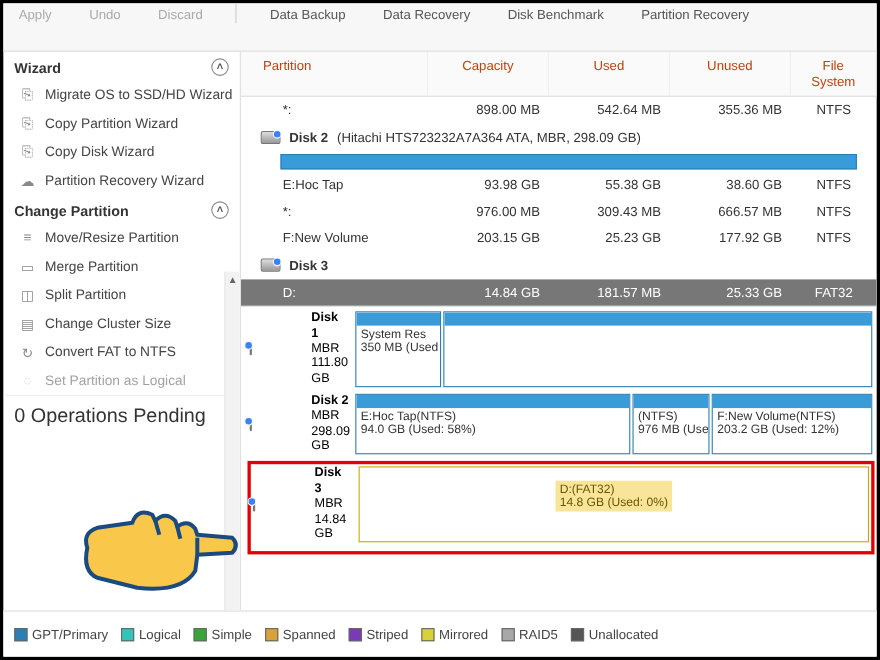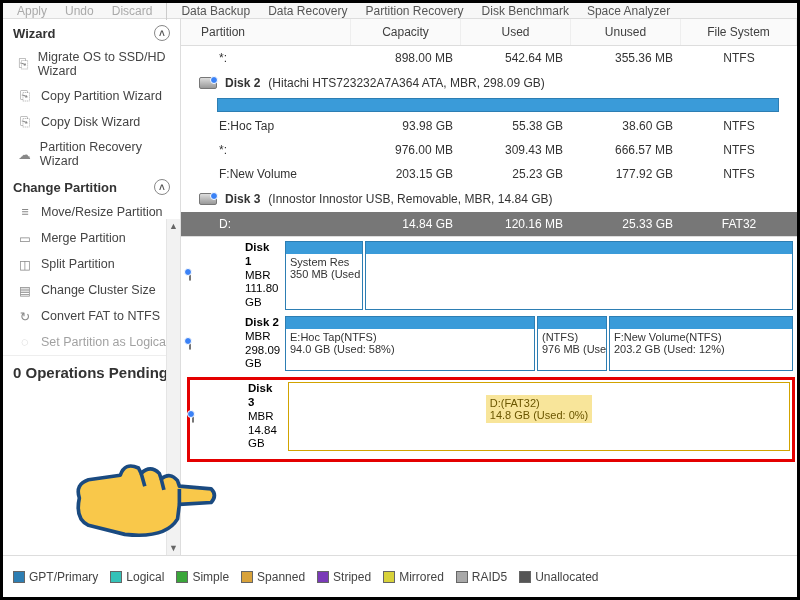--- a/index.html
+++ b/index.html
@@ -1,31 +1,31 @@
 <!DOCTYPE html>
 <html><head>
 <meta charset="utf-8">
 <style>
   * { box-sizing: border-box; margin: 0; padding: 0; font-family: "Segoe UI", Tahoma, sans-serif; }
   body { width: 800px; height: 600px; background: #fff; overflow: hidden; position: relative; border: 3px solid #000;}
-  .toolbar { height: 16px; display: flex; align-items: center; gap: 2px; padding: 0 6px; border-bottom: 1px solid #ddd; background: #f7f7f7; font-size: 12px; color: #444;}
+  .toolbar { height: 44px; display: flex; gap: 18px; padding: 0 6px; border-bottom: 1px solid #ddd; background: #f7f7f7; font-size: 12px; color: #444;}
   .toolbar .btn { padding: 3px 8px; color: #555; }
   .toolbar .btn.disabled { color: #aaa; }
   .toolbar .sep { width: 1px; height: 18px; background: #ccc; margin: 0 4px; }
   .main { display: flex; height: calc(100% - 28px - 30px); }
-  .sidebar { width: 178px; border-right: 1px solid #ddd; height: 100%; overflow: hidden; font-size: 12.5px; color: #333; position:relative;}
+  .sidebar { width: 216px; border-right: 1px solid #ddd; height: 100%; overflow: hidden; font-size: 12.5px; color: #333; position:relative;}
   .section-head { display: flex; align-items: center; justify-content: space-between; padding: 6px 10px 4px 10px; font-weight: 700; font-size: 13px; }
   .collapse-icon { width: 16px; height: 16px; border: 1px solid #888; border-radius: 50%; display:flex; align-items:center; justify-content:center; font-size:10px; color:#555;}
   .side-item { display: flex; align-items: center; gap: 8px; padding: 5px 6px 5px 14px; color: #444; }
   .side-item .ic { width: 16px; height: 16px; display: inline-flex; align-items:center; justify-content:center; color:#888;}
-  .pending { padding: 8px 10px; font-weight: 700; font-size: 15px; border-top: 1px solid #eee;}
+  .pending { padding: 8px 10px; font-weight: 400; font-size: 18px; border-top: 1px solid #eee;}
   .scroll { position:absolute; right:0; top:200px; bottom:0; width:14px; display:flex; flex-direction:column; align-items:center; justify-content:space-between; background:#f2f2f2; border-left:1px solid #e5e5e5;}
   .scroll .arr { font-size:9px; color:#666; padding:2px;}
   .content { flex: 1; display: flex; flex-direction: column; overflow: hidden; }
-  .tbl-head { display: grid; grid-template-columns: 170px 110px 110px 110px 1fr; font-size: 12px; color: #404040; border-bottom: 1px solid #ddd; background:#fafafa;}
+  .tbl-head { display: grid; grid-template-columns: 170px 110px 110px 110px 1fr; font-size: 12px; color: #c2410c; border-bottom: 1px solid #ddd; background:#fafafa;}
   .tbl-head div { padding: 6px 8px; border-right: 1px solid #eee; text-align: center; }
   .tbl-head div:first-child { text-align: left; padding-left: 20px; }
   .rows { font-size: 12px; color: #333; }
   .prow { display: grid; grid-template-columns: 170px 110px 110px 110px 1fr; }
   .prow div { padding: 5px 8px; text-align: right; }
   .prow div:first-child { text-align: left; padding-left: 38px; }
   .prow div:last-child { text-align: center; }
   .drow { display:flex; align-items:center; gap:8px; padding: 6px 8px 6px 18px; font-size:12px; color:#333;}
   .drow .lbl { font-weight:700; }
   .disk-icon { width:18px; height:12px; background:linear-gradient(#ddd,#999); border:1px solid #777; border-radius:2px; position:relative; }
@@ -54,23 +54,22 @@
 </head>
 <body>
 
 <div class="toolbar">
   <span class="btn disabled">Apply</span>
   <span class="btn disabled">Undo</span>
   <span class="btn disabled">Discard</span>
   <span class="sep"></span>
   <span class="btn">Data Backup</span>
   <span class="btn">Data Recovery</span>
+  <span class="btn">Disk Benchmark</span>
   <span class="btn">Partition Recovery</span>
-  <span class="btn">Disk Benchmark</span>
-  <span class="btn">Space Analyzer</span>
 </div>
 
 <div class="main">
 
   <div class="sidebar">
     <div class="section-head">
       <span>Wizard</span>
       <span class="collapse-icon">˄</span>
     </div>
     <div class="side-item">
@@ -164,27 +163,26 @@
       <div class="prow">
         <div>F:New Volume</div>
           <div>203.15 GB</div>
           <div>25.23 GB</div>
           <div>177.92 GB</div>
           <div>NTFS</div>
       </div>
       <div class="drow">
         <span class="disk-icon"></span>
         <span class="lbl">Disk 3</span>
-        <span>(Innostor Innostor USB, Removable, MBR, 14.84 GB)</span>
       </div>
       <div class="sel-row">
         <div class="prow">
           <div>D:</div>
             <div>14.84 GB</div>
-            <div>120.16 MB</div>
+            <div>181.57 MB</div>
             <div>25.33 GB</div>
             <div>FAT32</div>
         </div>
       </div>
     </div>
 
     <div class="diskview">
       <div class="dv-row">
         <div class="dv-info">
           <span class="disk-icon"></span>

